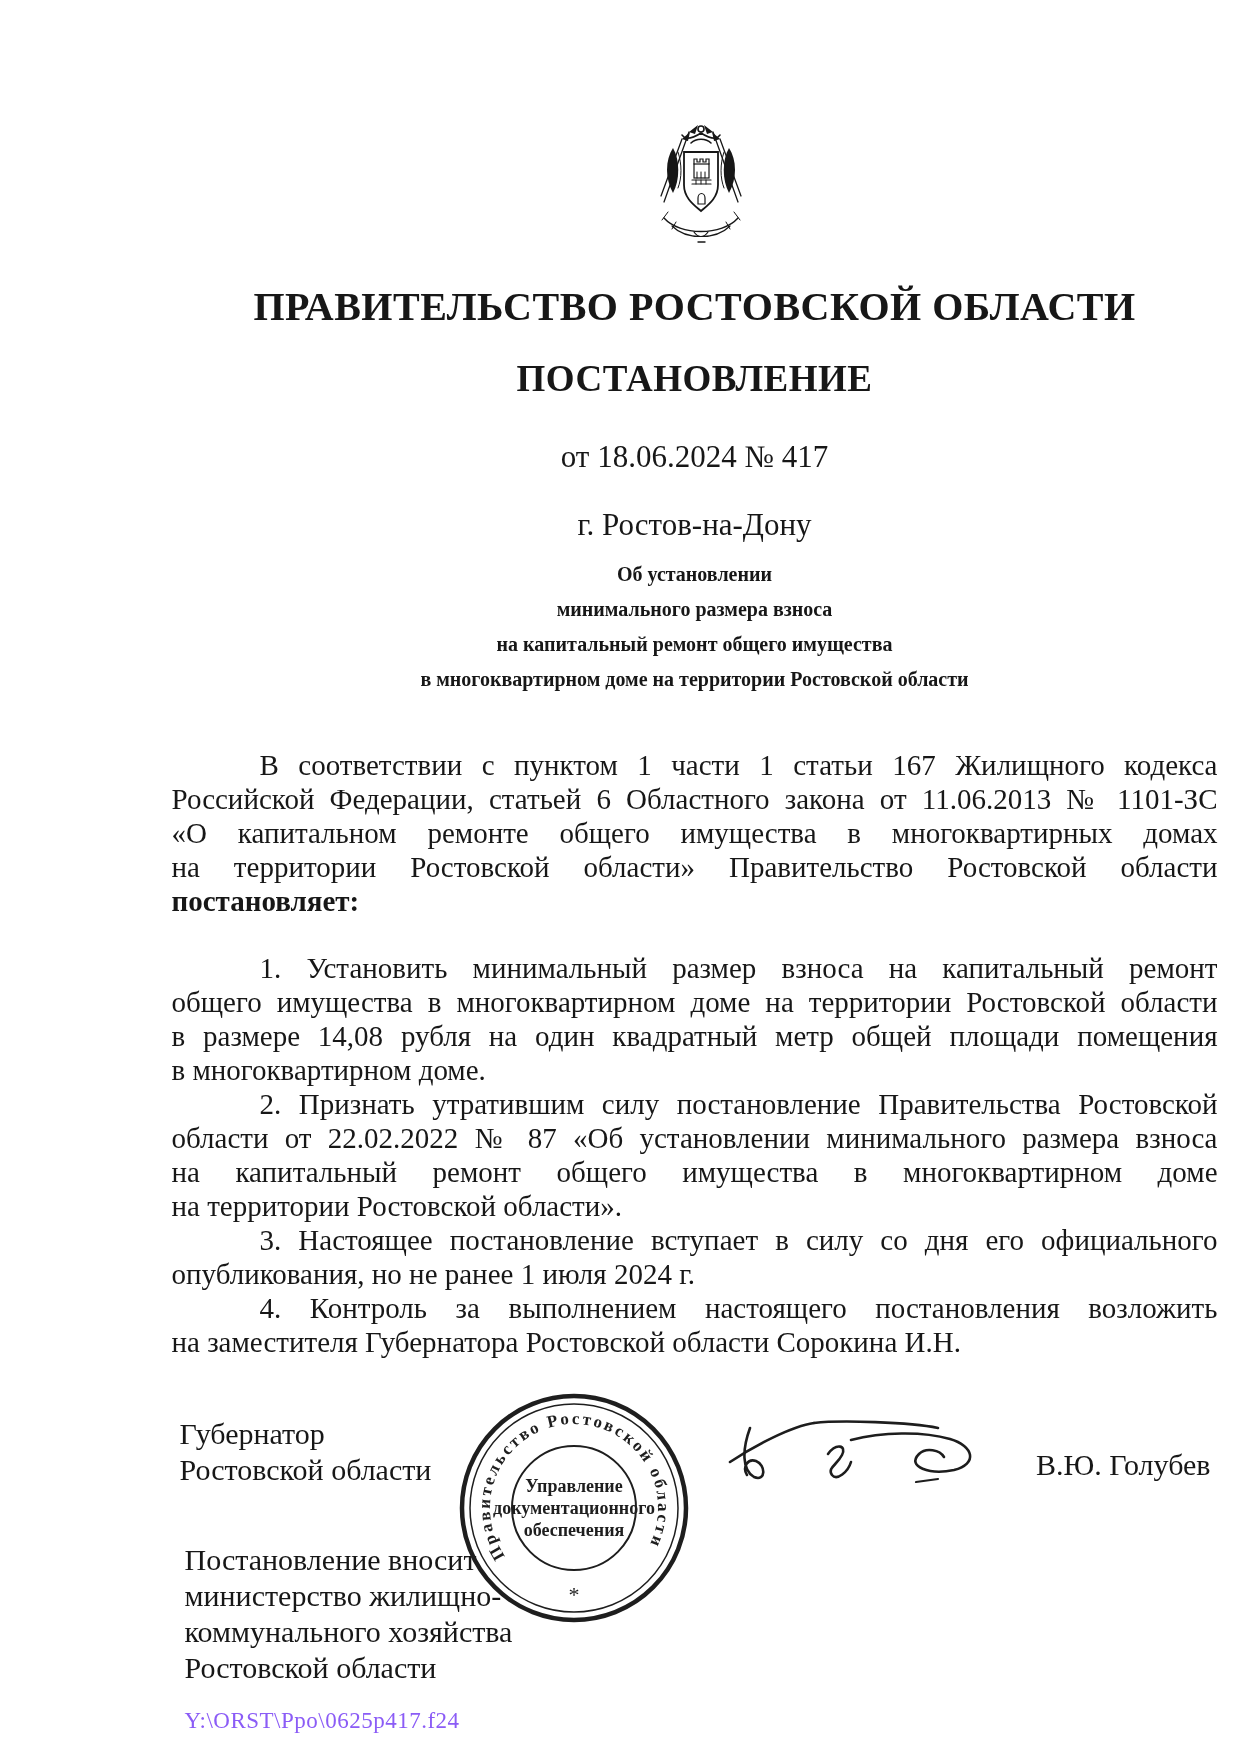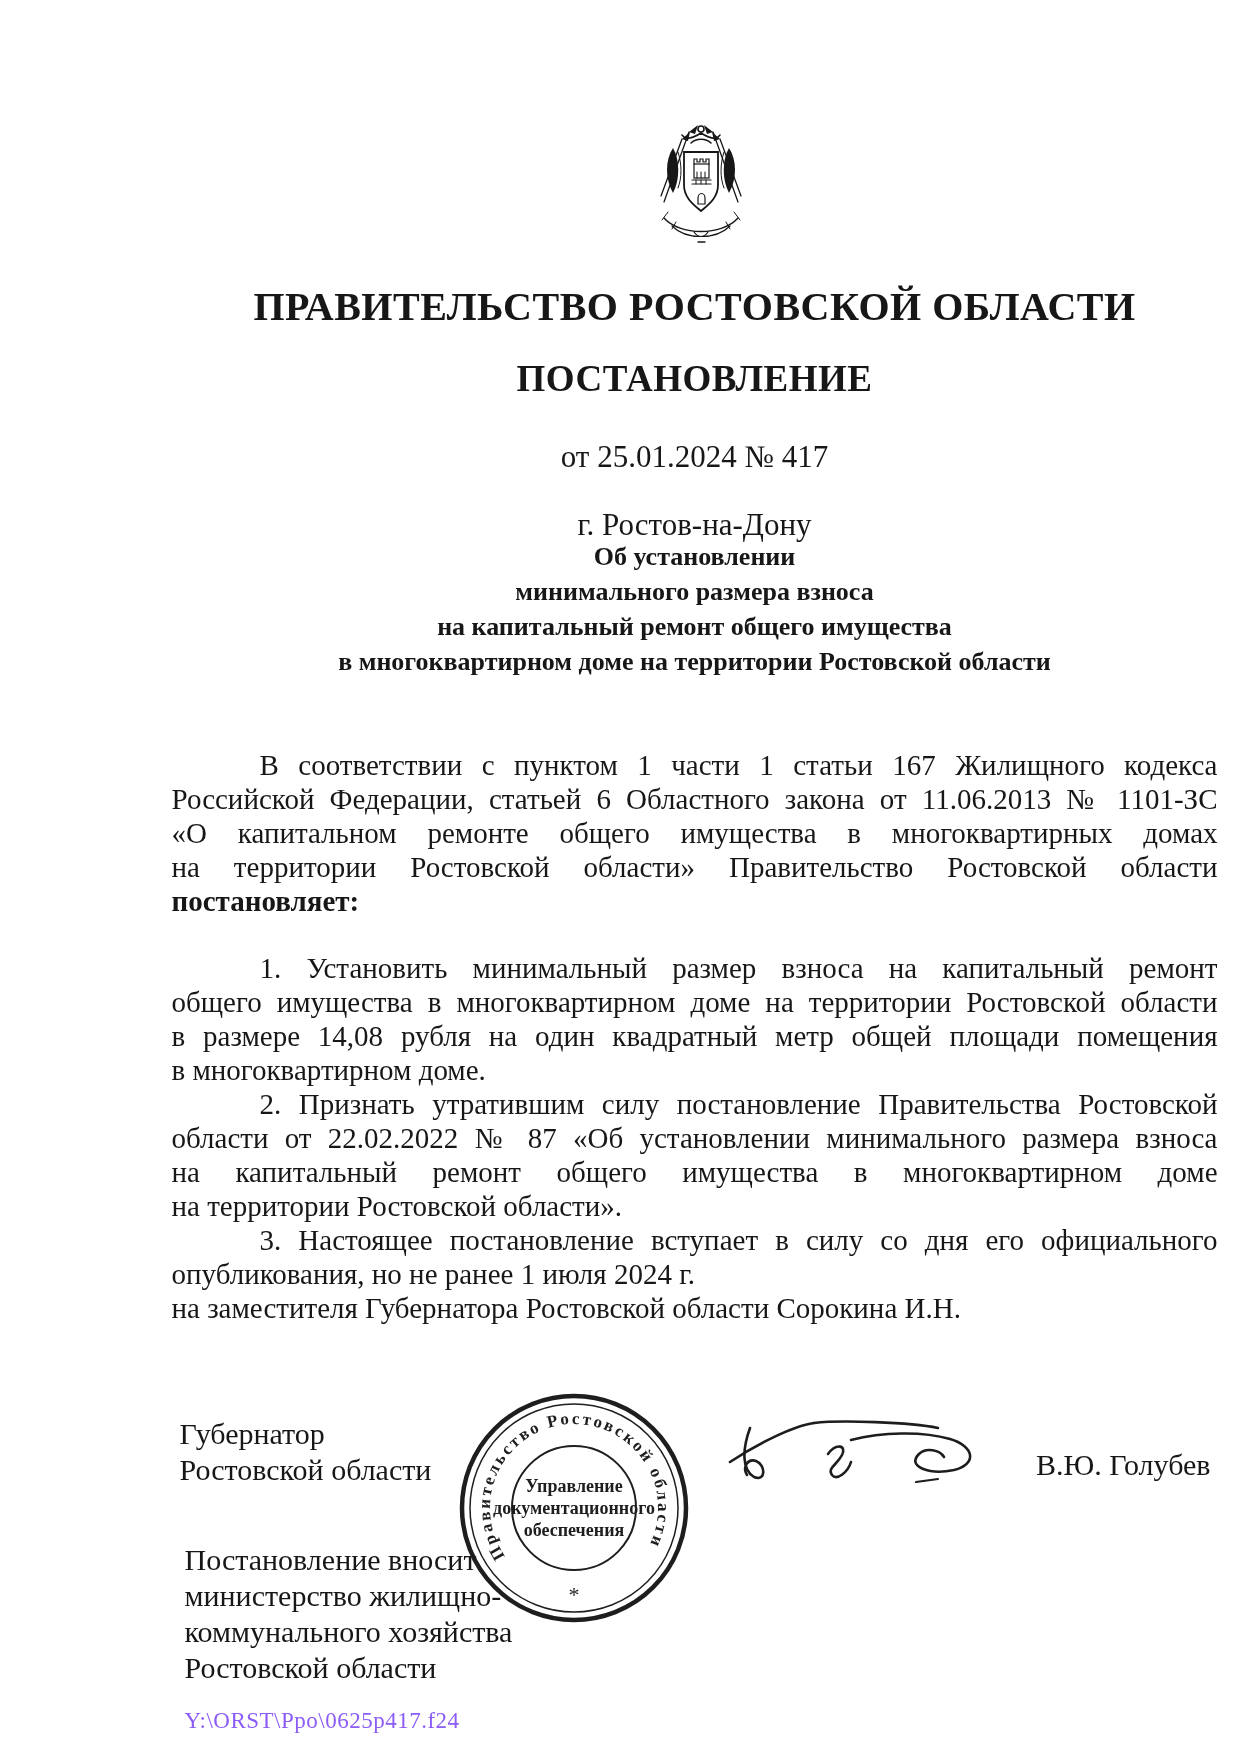--- a/index.html
+++ b/index.html
@@ -12,21 +12,21 @@
     color:#171717;
     overflow:hidden;
   }
   .abs{position:absolute;}
   .col{left:170px;width:1046px;}
   .center{text-align:center;}
   .authority{top:283px;font-size:40px;font-weight:bold;letter-spacing:.5px;white-space:nowrap;}
   .doctype{top:357px;font-size:37px;font-weight:bold;letter-spacing:.5px;}
   .dateline{top:439px;font-size:31px;}
   .cityline{top:507px;font-size:31px;}
-  .subject{top:539px;font-size:26px;font-weight:bold;line-height:35px;}
+  .subject{top:557px;font-size:20px;font-weight:bold;line-height:35px;}
   .body{top:748px;font-size:29px;line-height:34px;}
   .line{height:34px;line-height:34px;}
   .jl{text-align:justify;text-align-last:justify;}
   .ll{text-align:left;}
   .ind{text-indent:88px;}
   .bold{font-weight:bold;}
   .gap-top{margin-top:33px;}
   .gov-post{left:178px;top:1416px;width:270px;text-align:left;font-size:30px;line-height:36px;}
   .signer{top:1448px;right:28px;font-size:30px;white-space:nowrap;}
   .submitter{left:183px;top:1542px;font-size:30px;line-height:36px;}
@@ -72,21 +72,21 @@
       <path d="M22,96 C38,114 80,114 96,96" stroke-width="1.4"></path>
       <path d="M30,104 C44,118 74,118 88,104" stroke-width="1.2"></path>
       <path d="M52,110 c4,6 10,6 14,0" stroke-width="1.2"></path>
       <path d="M26,90 l-6,8 M92,90 l6,8 M34,100 l-4,7 M84,100 l4,7" stroke-width="1"></path>
       <path d="M56,120 h7" stroke-width="1.4"></path>
     </svg>
   </div>
 
   <div class="abs col center authority">ПРАВИТЕЛЬСТВО РОСТОВСКОЙ ОБЛАСТИ</div>
   <div class="abs col center doctype">ПОСТАНОВЛЕНИЕ</div>
-  <div class="abs col center dateline">от 25.01.2024 № 417</div>
+  <div class="abs col center dateline">от 18.06.2024 № 417</div>
   <div class="abs col center cityline">г. Ростов-на-Дону</div>
 
   <div class="abs col center subject">
     <div>Об установлении</div>
     <div>минимального размера взноса</div>
     <div>на капитальный ремонт общего имущества</div>
     <div>в многоквартирном доме на территории Ростовской области</div>
   </div>
 
   <div class="abs col body">
@@ -107,20 +107,21 @@
       <div class="line jl ind">2. Признать утратившим силу постановление Правительства Ростовской</div>
       <div class="line jl">области от 22.02.2022 № 87 «Об установлении минимального размера взноса</div>
       <div class="line jl">на капитальный ремонт общего имущества в многоквартирном доме</div>
       <div class="line ll">на территории Ростовской области».</div>
     </div>
     <div>
       <div class="line jl ind">3. Настоящее постановление вступает в силу со дня его официального</div>
       <div class="line ll">опубликования, но не ранее 1 июля 2024 г.</div>
     </div>
     <div>
+      <div class="line jl ind">4. Контроль за выполнением настоящего постановления возложить</div>
       <div class="line ll">на заместителя Губернатора Ростовской области Сорокина И.Н.</div>
     </div>
   </div>
 
   <div class="abs gov-post">
     <div>Губернатор</div>
     <div>Ростовской области</div>
   </div>
 
   <div class="abs signer">В.Ю. Голубев</div>

